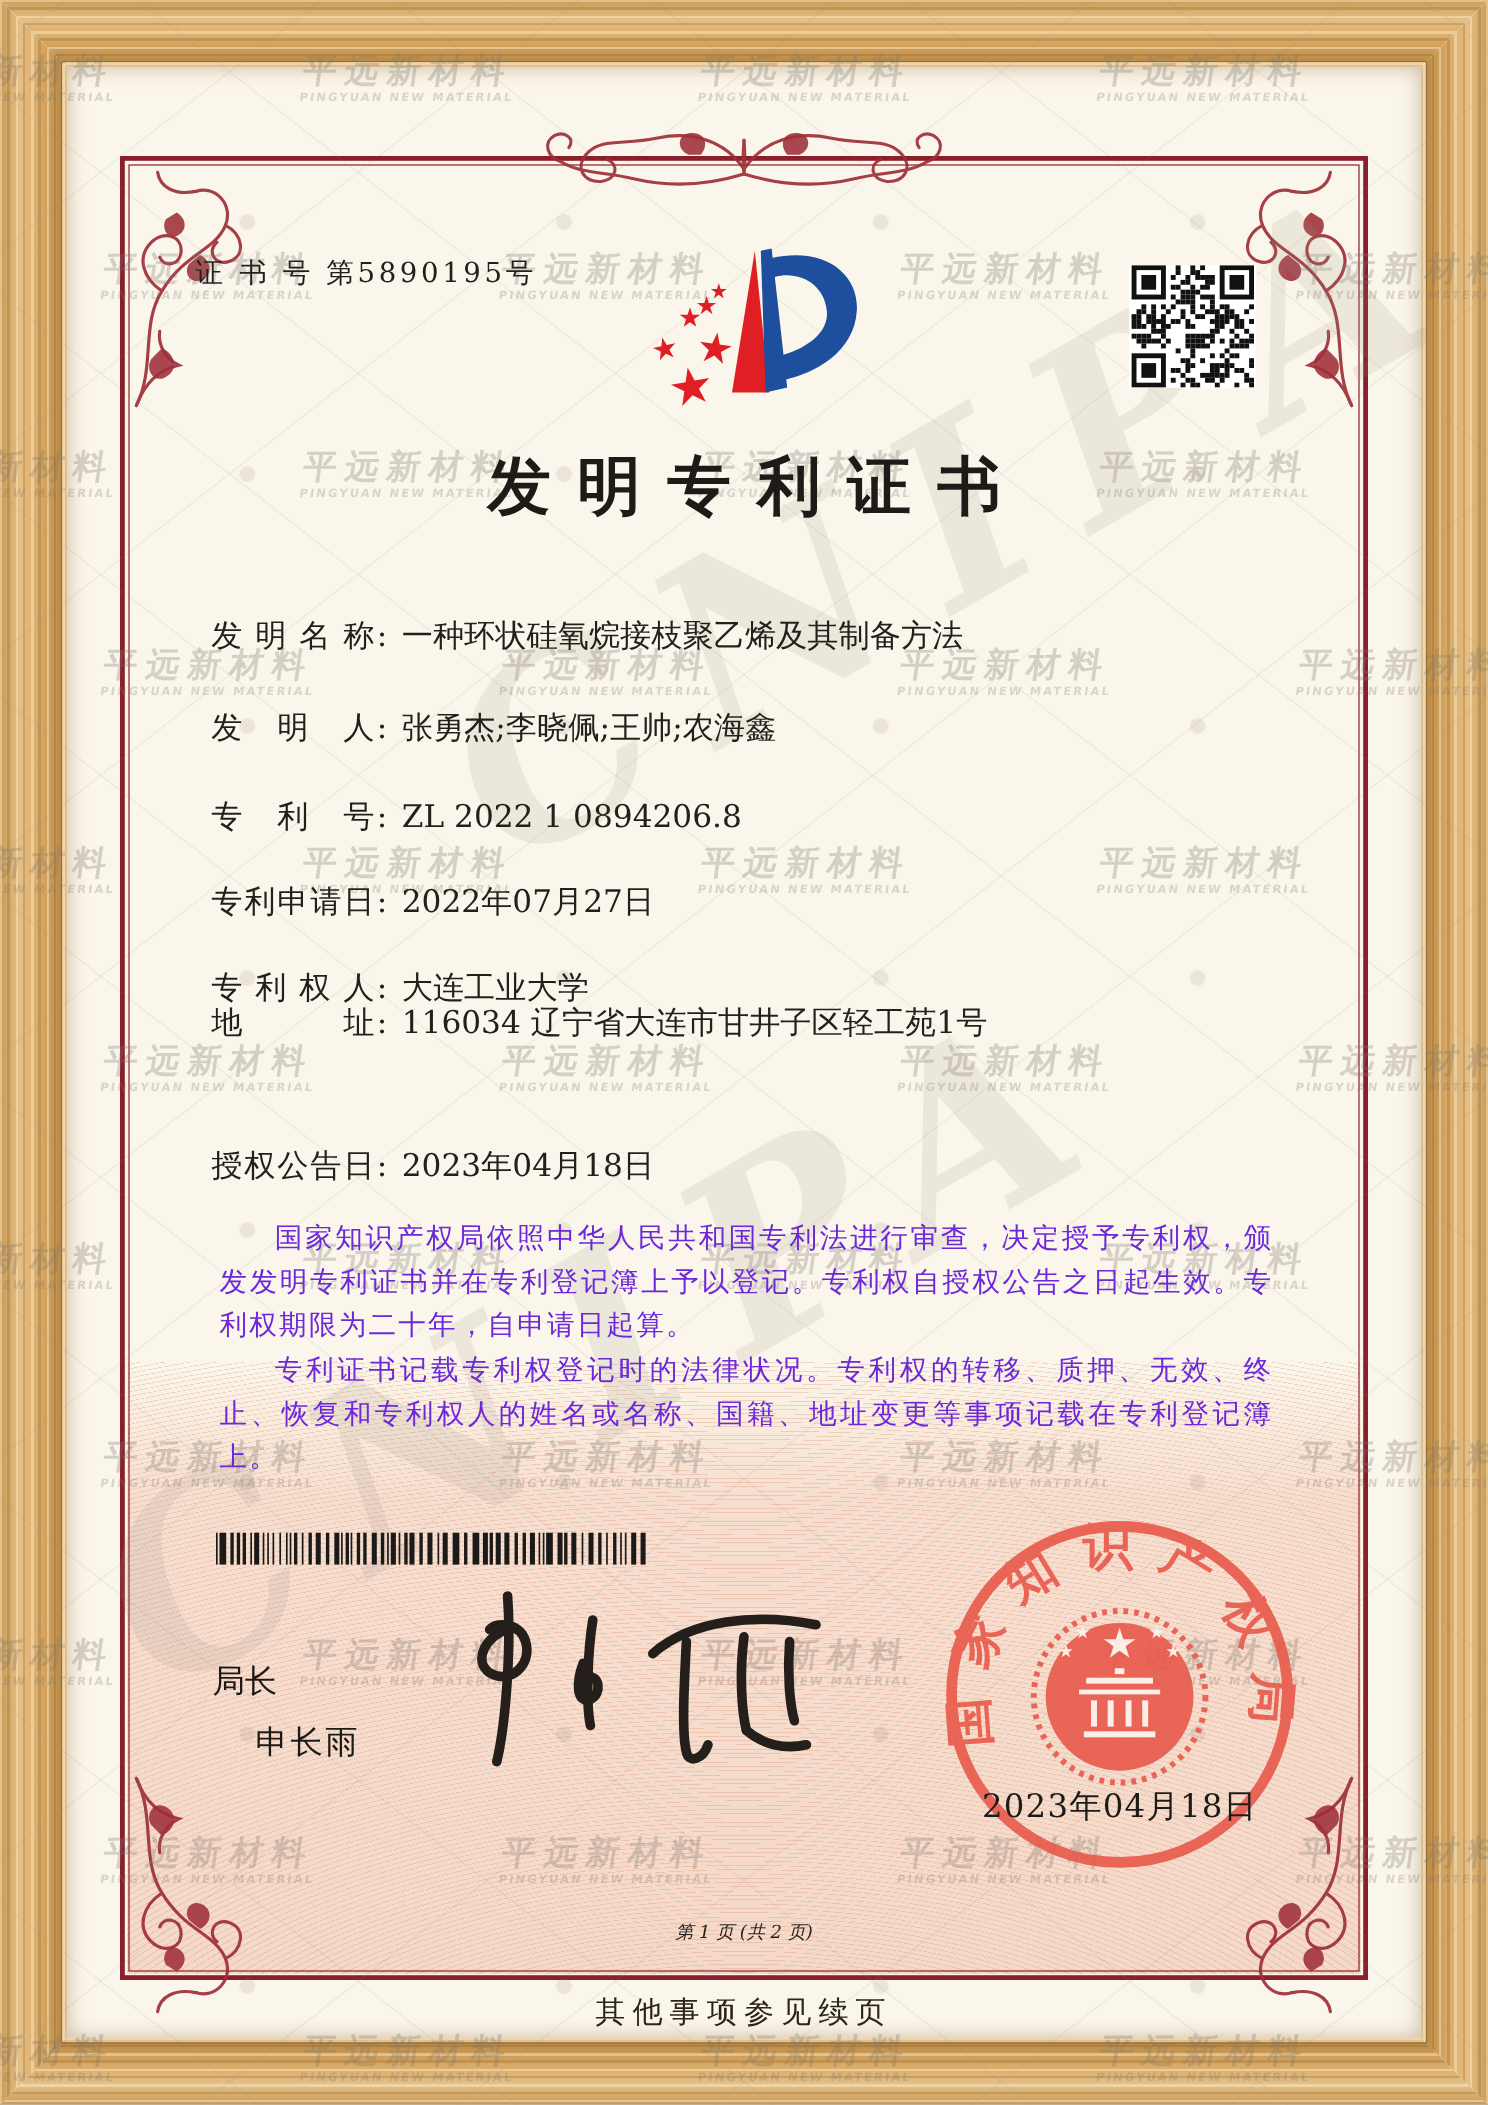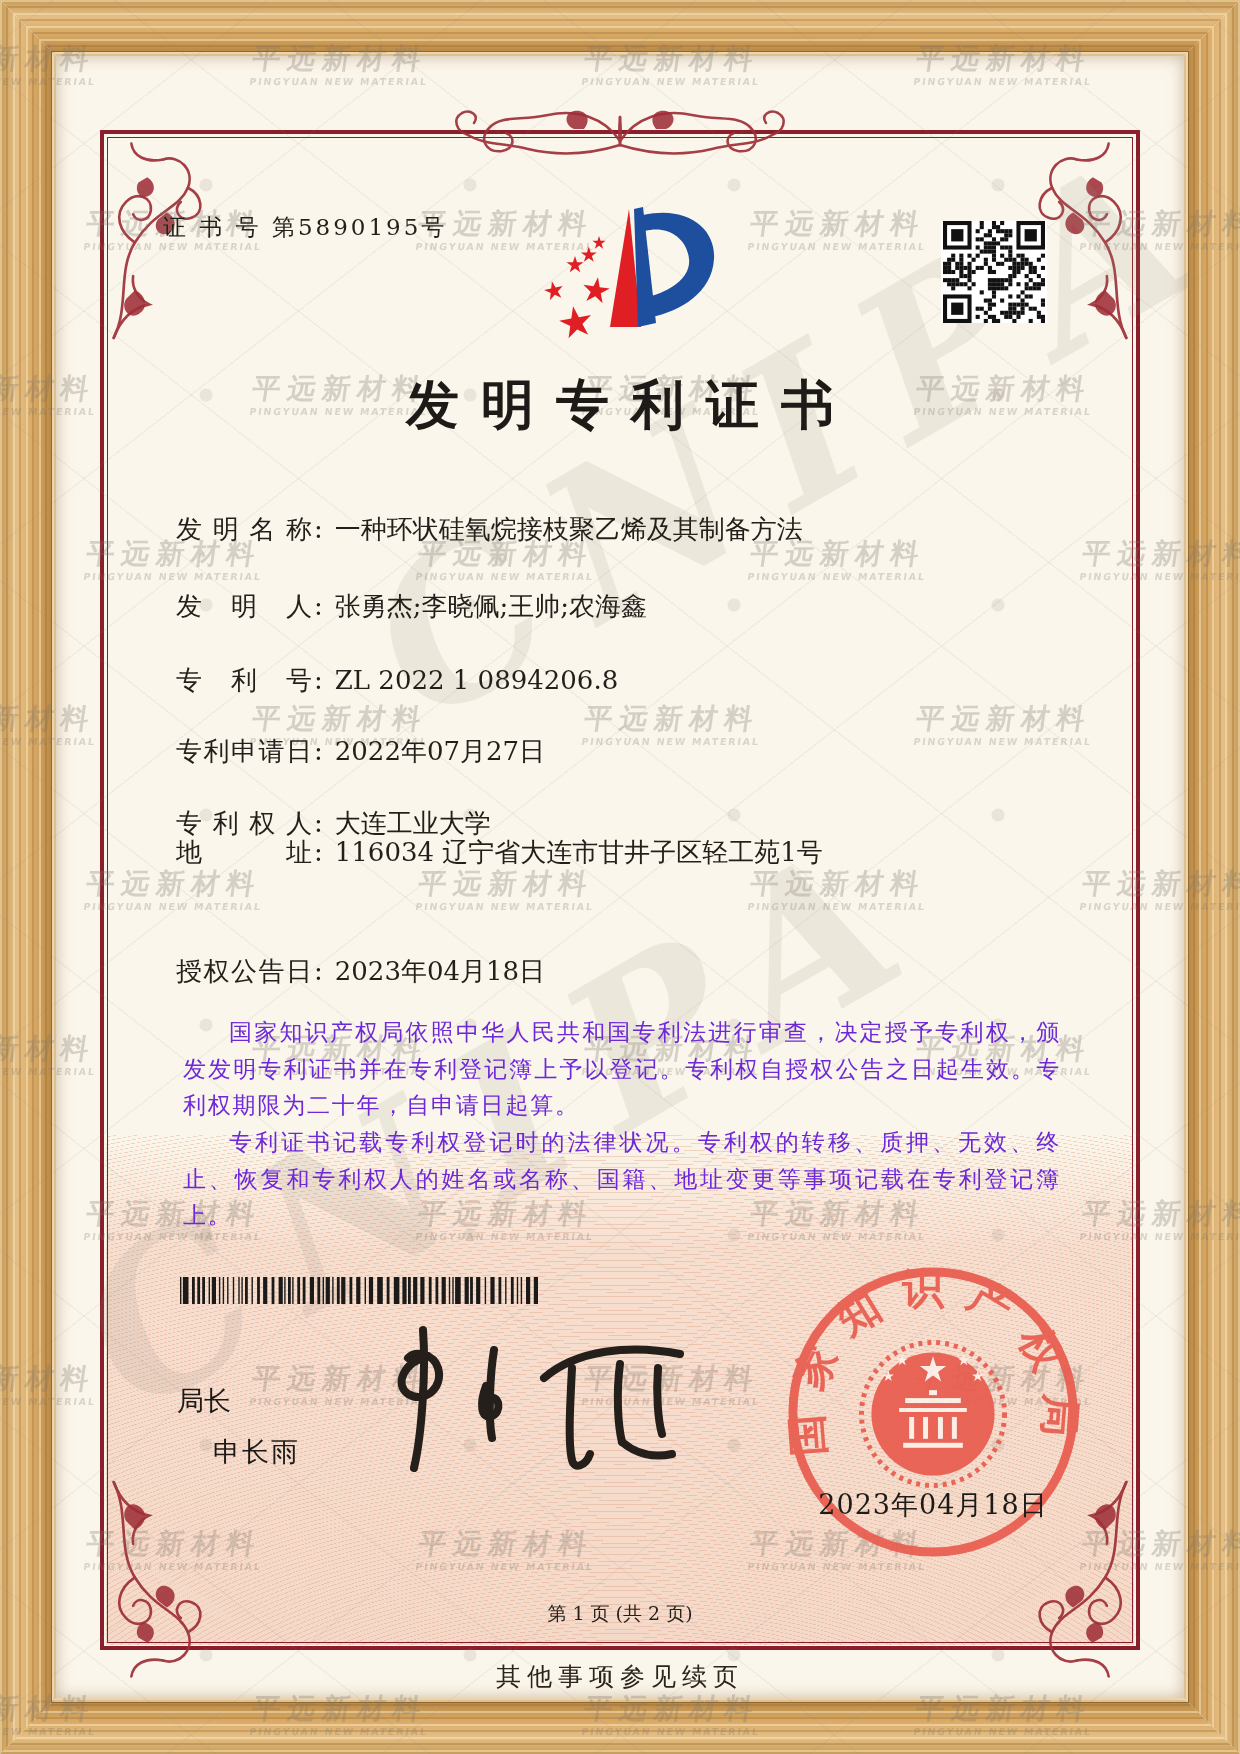--- a/index.html
+++ b/index.html
@@ -66,21 +66,21 @@
   .grant2{position:absolute;left:630px;top:0;}
   .para{position:absolute;left:183px;width:878px;font-size:23px;line-height:36.5px;
     letter-spacing:1.8px;text-indent:2em;text-align:justify;color:#6d28d9;}
   .barcode{position:absolute;left:180px;top:1277px;}
   .officer-title{position:absolute;left:177px;top:1383px;font-family:"DejaVu Sans","Liberation Sans",sans-serif;font-size:27px;color:#1c1916;}
   .officer-name{position:absolute;left:177px;top:1434px;font-family:"DejaVu Sans","Liberation Sans",sans-serif;font-size:27px;color:#1c1916;letter-spacing:2px;margin-left:36px;}
   .signature{position:absolute;left:368px;top:1322px;}
   .seal{position:absolute;left:784px;top:1263px;z-index:5;}
   .seal-date{position:absolute;left:784px;top:1487px;width:298px;text-align:center;font-size:27px;
     color:#1d1b18;z-index:6;letter-spacing:1px;}
-  .page-no{position:absolute;left:100px;top:1601px;width:1040px;text-align:center;font-size:19px;}
+  .page-no{position:absolute;left:100px;top:1601px;width:1040px;text-align:center;font-size:15px;font-style:italic;}
   .footer-note{position:absolute;left:100px;top:1660px;width:1040px;text-align:center;font-size:25px;letter-spacing:6px;color:#2b241d;}
   svg{display:block;}
 </style>
 </head>
 <body>
 
 <div class="page">
 
   <div class="wood h top"></div>
   <div class="wood h bottom"></div>

